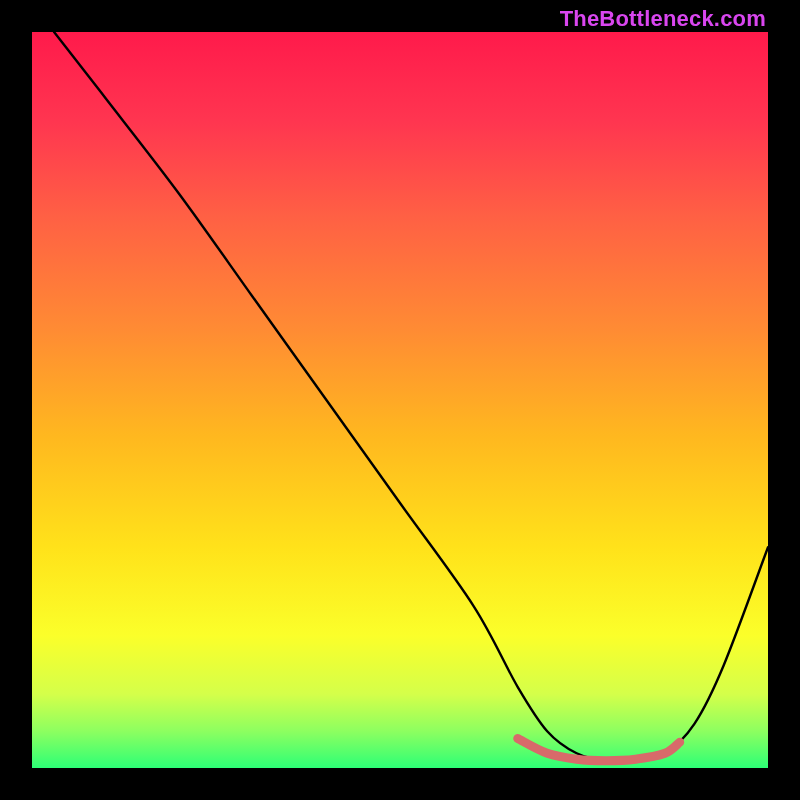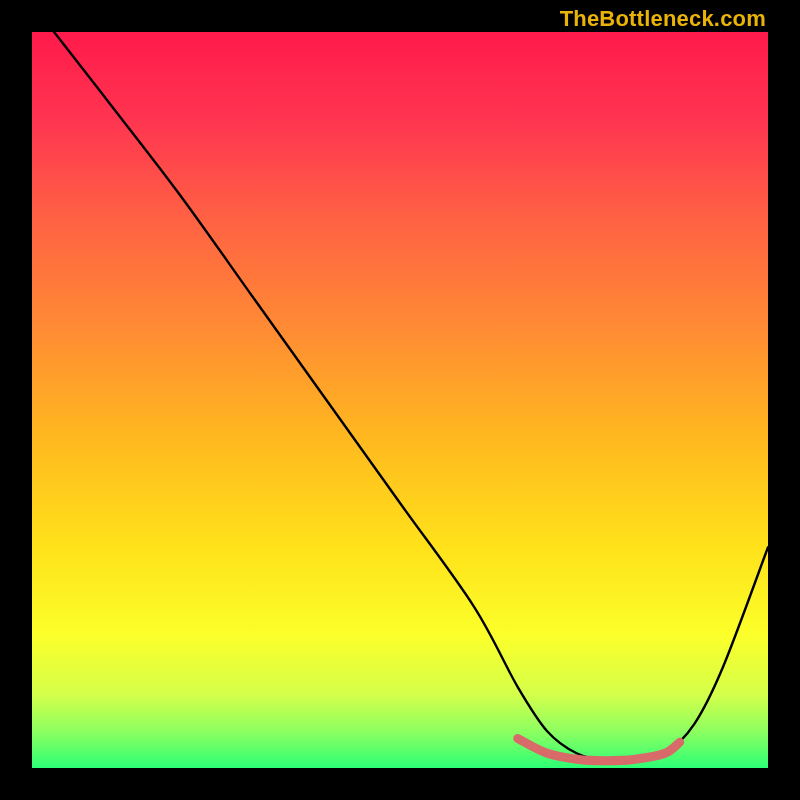--- a/index.html
+++ b/index.html
@@ -38,21 +38,21 @@
     position: absolute;
     left: 0;
     top: 0;
     width: 100%;
     height: 100%;
   }
   .watermark {
     position: absolute;
     top: 6px;
     right: 34px;
-    color: #eab308;
+    color: #d946ef;
     font-size: 22px;
     font-weight: 600;
     letter-spacing: 0.2px;
     user-select: none;
   }
 </style>
 </head>
 <body>
 
 <div class="frame">

